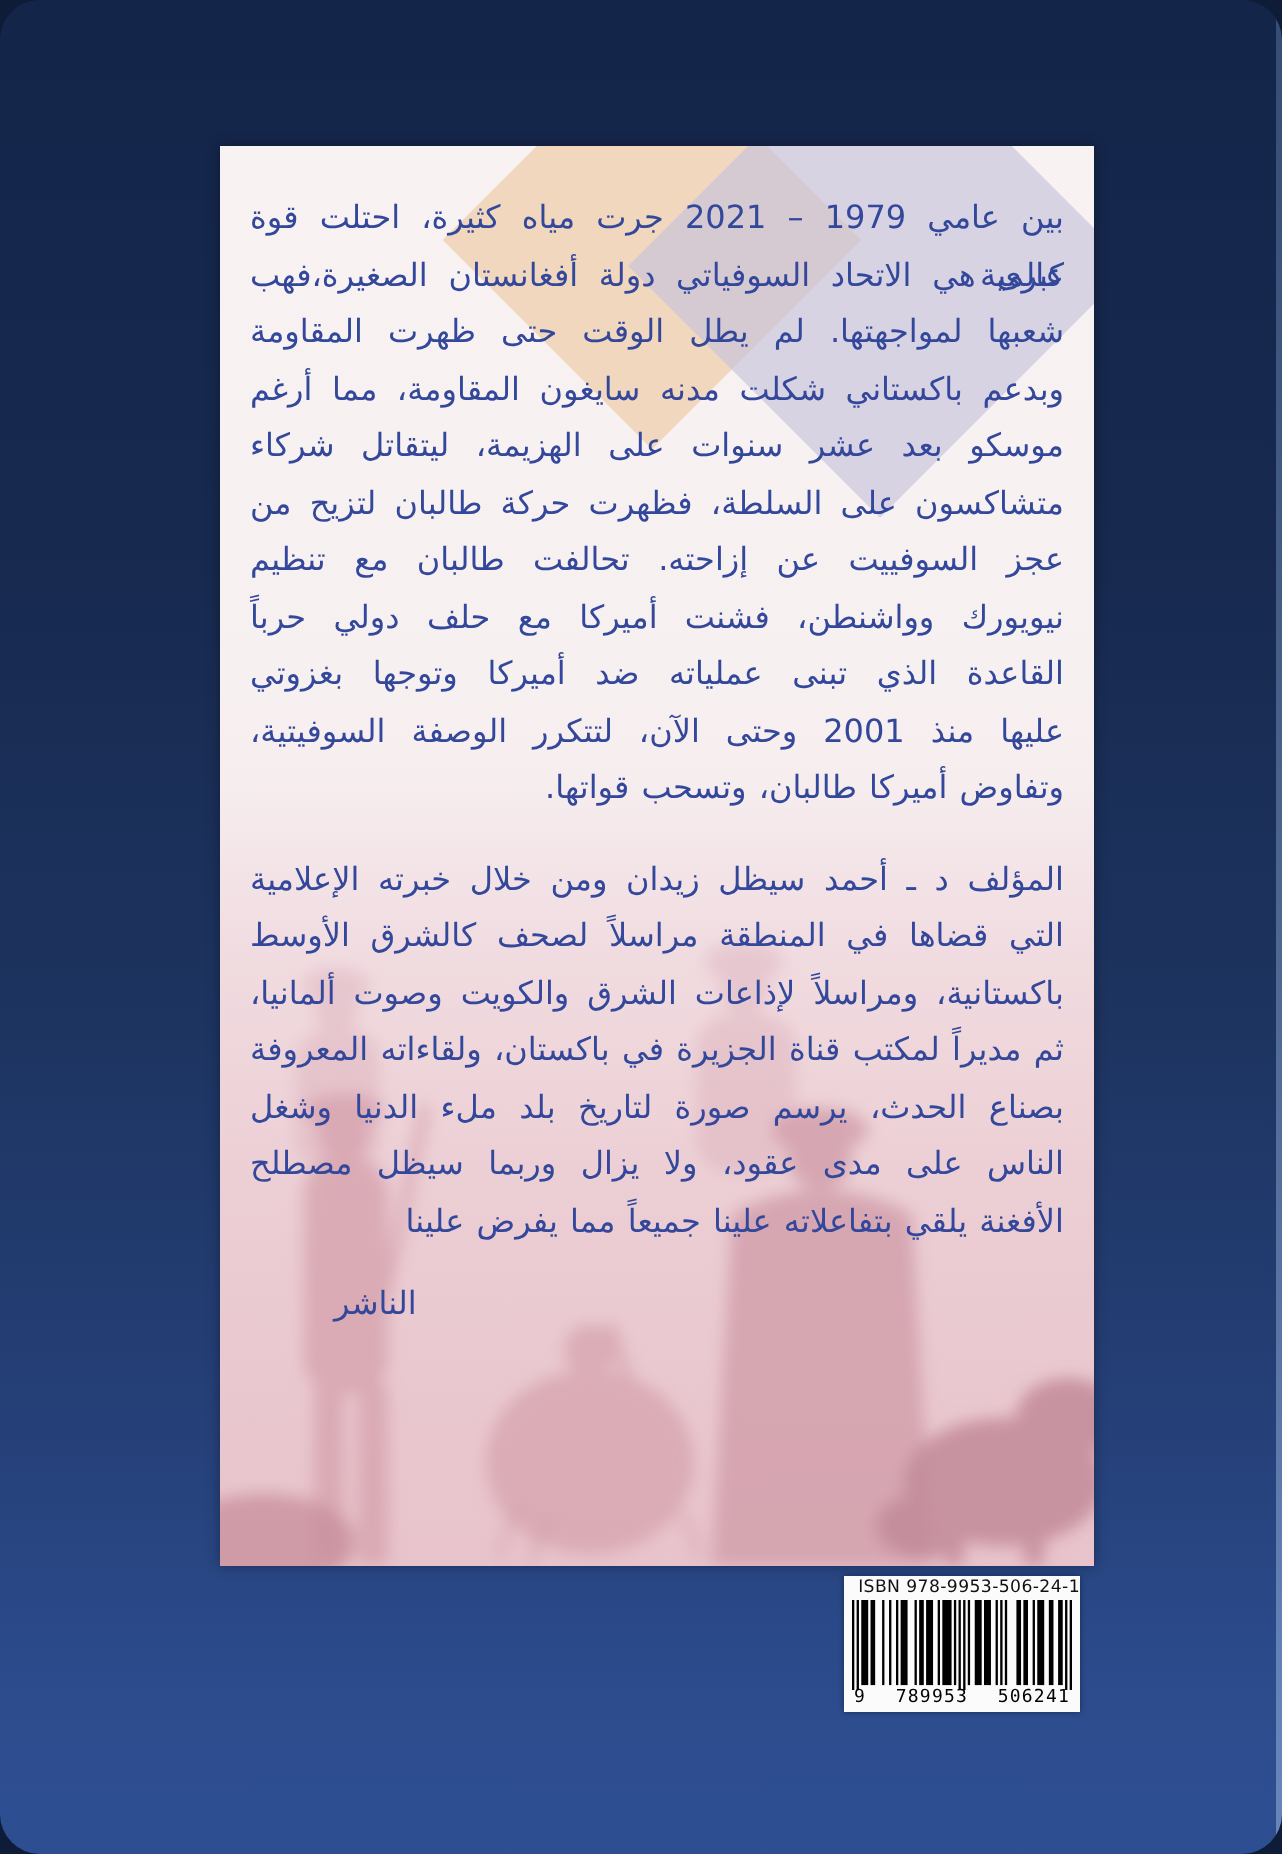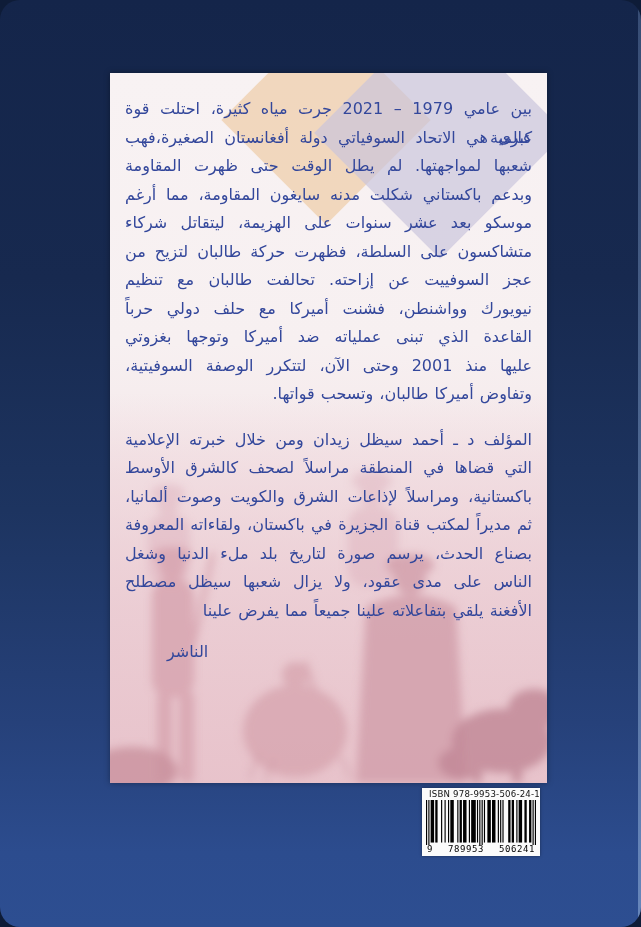--- a/index.html
+++ b/index.html
@@ -145,21 +145,21 @@
           <div class="line">القاعدة الذي تبنى عملياته ضد أميركا وتوجها بغزوتي</div>
           <div class="line">عليها منذ 2001 وحتى الآن، لتتكرر الوصفة السوفيتية،</div>
           <div class="line">وتفاوض أميركا طالبان، وتسحب قواتها.</div>
         </div>
       <div class="para">
           <div class="line">المؤلف د ـ أحمد سيظل زيدان ومن خلال خبرته الإعلامية</div>
           <div class="line">التي قضاها في المنطقة مراسلاً لصحف كالشرق الأوسط</div>
           <div class="line">باكستانية، ومراسلاً لإذاعات الشرق والكويت وصوت ألمانيا،</div>
           <div class="line">ثم مديراً لمكتب قناة الجزيرة في باكستان، ولقاءاته المعروفة</div>
           <div class="line">بصناع الحدث، يرسم صورة لتاريخ بلد ملء الدنيا وشغل</div>
-          <div class="line">الناس على مدى عقود، ولا يزال شعبها سيظل مصطلح</div>
+          <div class="line">الناس على مدى عقود، ولا يزال وربما سيظل مصطلح</div>
           <div class="line">الأفغنة يلقي بتفاعلاته علينا جميعاً مما يفرض علينا</div>
         </div>
       <div class="publisher">الناشر</div>
     </div>
   </div>
 
   <div class="barcode-box">
     <div class="isbn-label">ISBN 978-9953-506-24-1</div>
     <svg class="bars" width="110" height="52" viewBox="0 0 95 44" preserveAspectRatio="none" aria-hidden="true">
       <g fill="#000">

